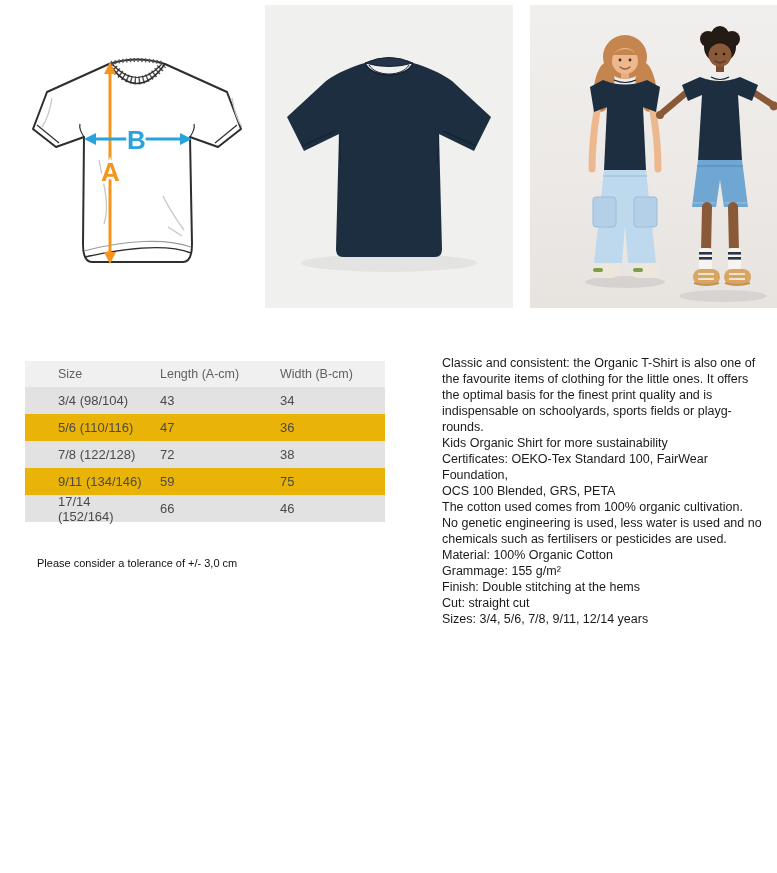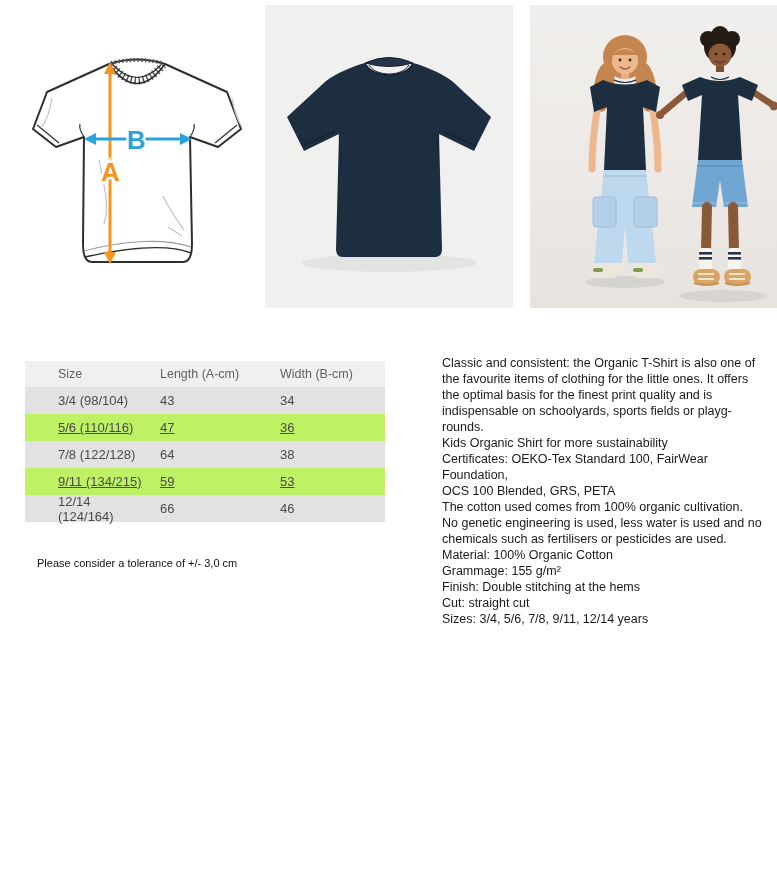--- a/index.html
+++ b/index.html
@@ -12,21 +12,21 @@
   .panel-diagram { left:0; top:0; width:250px; height:310px; background:#ffffff; }
   .panel-photo   { left:265px; width:248px; background:#f0f0ef; }
   .panel-models  { left:530px; width:247px; background:linear-gradient(180deg,#f1efed 0%,#ece9e6 55%,#e7e4e0 100%); }
   .panel svg { display:block; }
 
   
   .size-table { position:absolute; left:25px; top:361px; width:360px; font-size:13px; color:#4a4a4a; }
   .t-row { display:flex; align-items:center; height:27px; }
   .t-row.header { height:26px; background:#f1f0f0; color:#616161; font-size:12.5px; }
   .t-row.odd  { background:#e3e2e2; }
-  .t-row.even { background:#bef264;text-decoration:underline; }
+  .t-row.even { background:#eab308; }
   .t-cell { padding-left:15px; }
   .c-size   { width:120px;padding-left:33px; }
   .c-length { width:120px; }
   .c-width  { width:120px; }
 
   .tolerance { position:absolute; left:37px; top:557px; font-size:11px; color:#111111; }
 
   
   .description { position:absolute; left:411px; top:355px; width:330px;
                  font-size:12.5px; line-height:16px; color:#1a1a1a;margin-left:31px; }
@@ -201,30 +201,30 @@
       <div class="t-cell c-length">43</div>
       <div class="t-cell c-width">34</div>
     </div>
     <div class="t-row even">
       <div class="t-cell c-size">5/6 (110/116)</div>
       <div class="t-cell c-length">47</div>
       <div class="t-cell c-width">36</div>
     </div>
     <div class="t-row odd">
       <div class="t-cell c-size">7/8 (122/128)</div>
-      <div class="t-cell c-length">64</div>
+      <div class="t-cell c-length">72</div>
       <div class="t-cell c-width">38</div>
     </div>
     <div class="t-row even">
-      <div class="t-cell c-size">9/11 (134/215)</div>
+      <div class="t-cell c-size">9/11 (134/146)</div>
       <div class="t-cell c-length">59</div>
-      <div class="t-cell c-width">53</div>
+      <div class="t-cell c-width">75</div>
     </div>
     <div class="t-row odd">
-      <div class="t-cell c-size">12/14 (124/164)</div>
+      <div class="t-cell c-size">17/14 (152/164)</div>
       <div class="t-cell c-length">66</div>
       <div class="t-cell c-width">46</div>
     </div>
   </div>
 
   <div class="tolerance">Please consider a tolerance of +/- 3,0 cm</div>
 
   <div class="description">
     <p class="gap-a">Classic and consistent: the Organic T-Shirt is also one of<br>the favourite items of clothing for the little ones. It offers<br>the optimal basis for the finest print quality and is<br>indispensable on schoolyards, sports fields or playg-<br>rounds.</p>
     <p class="gap-b">Kids Organic Shirt for more sustainability</p>

